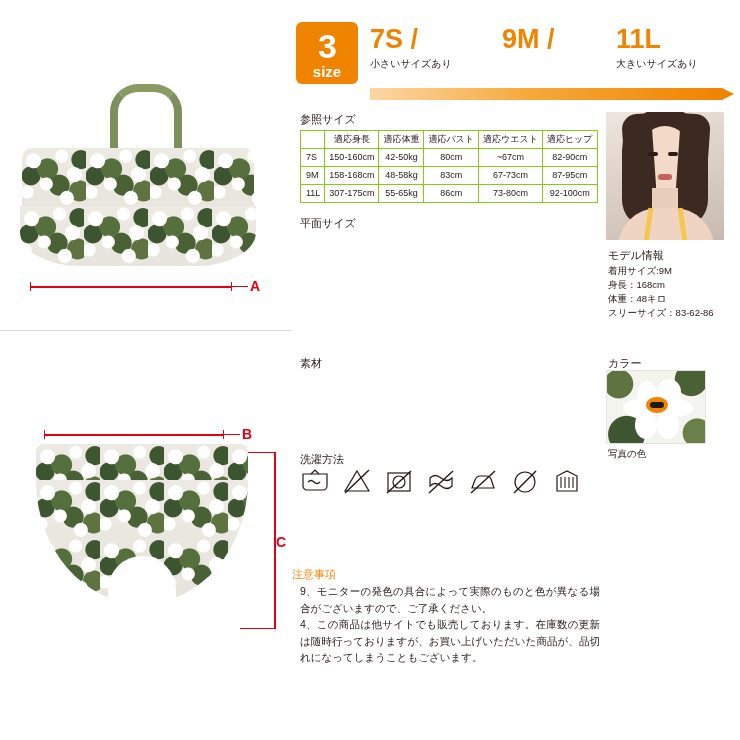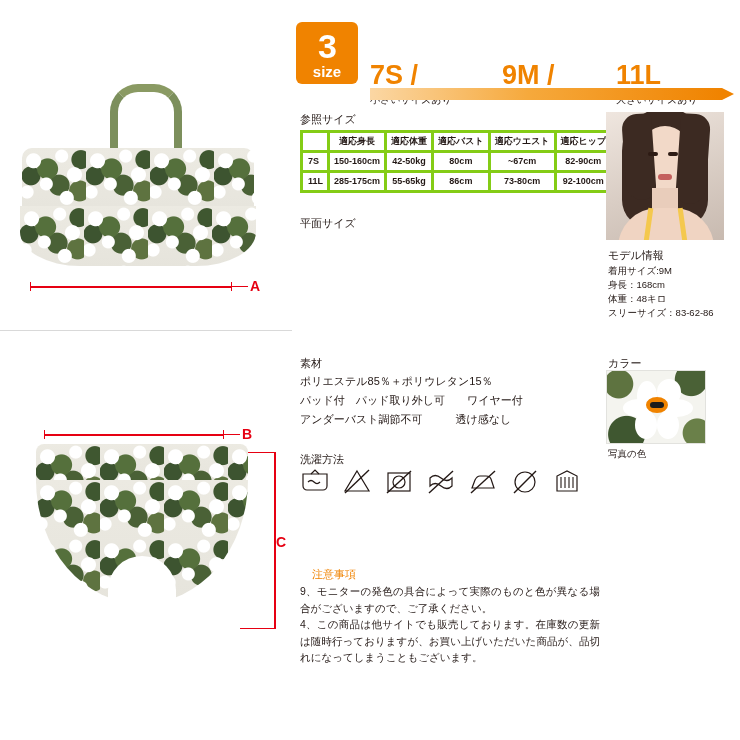--- a/index.html
+++ b/index.html
@@ -51,21 +51,20 @@
   .size-badge .word {
     display: block;
     font-size: 15px;
     line-height: 12px;
     font-weight: bold;
   }
   .size-col {
     position: absolute;
     top: 10px;
     text-align: left;
-    margin-top: 36px;
   }
   .size-col .lbl {
     font-size: 27px;
     font-weight: bold;
     color: #f08300;
     line-height: 30px;
     white-space: nowrap;
   }
   .size-col .sub {
     font-size: 10px;
@@ -98,36 +97,36 @@
   
   .sec-title {
     position: absolute;
     font-size: 11px;
     color: #231815;
   }
   #ref-title { left: 300px; top: 112px; }
   #flat-title { left: 300px; top: 216px; }
   #material-title { left: 300px; top: 356px; }
   #wash-title { left: 300px; top: 452px; }
-  #caution-title { left: 312px; top: 567px; color: #f08300; }
+  #caution-title { left: 292px; top: 567px; color: #f08300; }
   #model-title { left: 608px; top: 248px; }
   #color-title { left: 608px; top: 356px; }
 
   table.sizes {
     position: absolute;
     left: 300px;
     top: 130px;
     border-collapse: collapse;
     font-size: 9px;
   }
   table.sizes th, table.sizes td {
-    border: 3px solid #84cc16;
+    border: 1px solid #84cc16;
     padding: 2px 4px;
     text-align: center;
-    font-weight: bold;
+    font-weight: normal;
     color: #231815;
     line-height: 13px;
   }
   table.sizes th { background: #ffffff; }
   table.sizes td.rowhead { text-align: left; padding-left: 5px; }
 
   
   .model-photo {
     position: absolute;
     left: 606px;
@@ -487,22 +486,30 @@
     <tbody>
       <tr>
         <td class="rowhead">7S</td>
         <td>150-160cm</td>
         <td>42-50kg</td>
         <td>80cm</td>
         <td>~67cm</td>
         <td>82-90cm</td>
       </tr>
       <tr>
+        <td class="rowhead">9M</td>
+        <td>158-168cm</td>
+        <td>48-58kg</td>
+        <td>83cm</td>
+        <td>67-73cm</td>
+        <td>87-95cm</td>
+      </tr>
+      <tr>
         <td class="rowhead">11L</td>
-        <td>285-175cm</td>
+        <td>307-175cm</td>
         <td>55-65kg</td>
         <td>86cm</td>
         <td>73-80cm</td>
         <td>92-100cm</td>
       </tr>
     </tbody>
   </table>
 
   <div class="sec-title" id="flat-title">平面サイズ</div>
 
@@ -522,25 +529,20 @@
   </div>
   <div class="sec-title" id="model-title">モデル情報</div>
   <div class="model-info">
     <div>着用サイズ:9M</div>
     <div>身長：168cm</div>
     <div>体重：48キロ</div>
     <div>スリーサイズ：83-62-86</div>
   </div>
 
   <div class="sec-title" id="material-title">素材</div>
-  <div class="material-lines">
-    <div>ポリエステル85％＋ポリウレタン15％</div>
-    <div>パッド付　パッド取り外し可　　ワイヤー付</div>
-    <div>アンダーバスト調節不可　　　透け感なし</div>
-  </div>
 
   <div class="sec-title" id="color-title">カラー</div>
   <div class="color-swatch">
     <div class="leafbg"></div>
     <div class="petal" style="left:30px;top:10px;width:20px;height:30px;"></div>
     <div class="petal" style="left:50px;top:8px;width:24px;height:26px;"></div>
     <div class="petal" style="left:16px;top:28px;width:30px;height:18px;"></div>
     <div class="petal" style="left:54px;top:28px;width:32px;height:18px;"></div>
     <div class="petal" style="left:28px;top:40px;width:22px;height:28px;"></div>
     <div class="petal" style="left:50px;top:40px;width:22px;height:28px;"></div>

